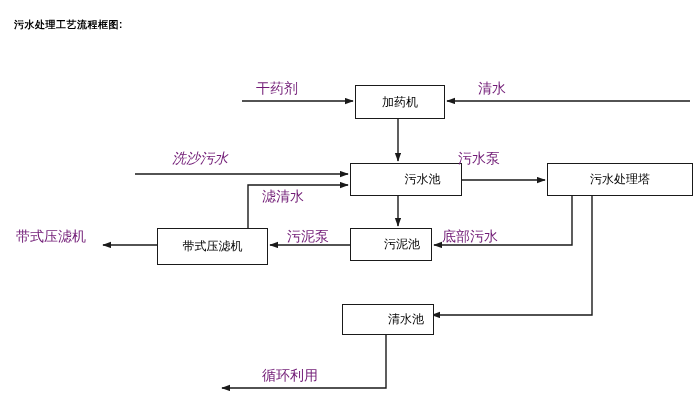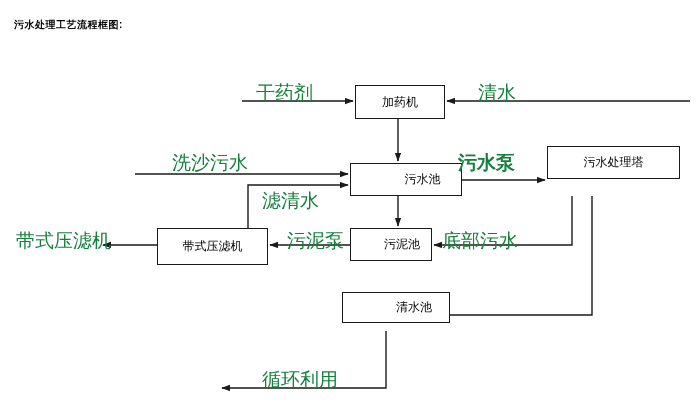--- a/index.html
+++ b/index.html
@@ -33,22 +33,22 @@
     display: flex;
     align-items: center;
     justify-content: center;
     font-size: 12px;
     color: #000000;
     white-space: nowrap;
     z-index: 3;
   }
   .edge-label {
     position: absolute;
-    font-size: 19px;
-    color: #15803d;
+    font-size: 14px;
+    color: #701a75;
     white-space: nowrap;
     z-index: 4;
     background: transparent;
   }
   #wires {
     position: absolute;
     left: 0;
     top: 0;
     width: 700px;
     height: 420px;
@@ -92,30 +92,30 @@
 
       <path d="M592,196 L592,315 L432,315" marker-end="url(#ah)"></path>
 
       <path d="M386,331 L386,388 L222,388" marker-end="url(#ah)"></path>
     </g>
   </svg>
 
   <div id="nodes">
       <div class="node" style="left: 355px; top: 85px; width: 90px; height: 34px;">加药机</div>
       <div class="node" style="left: 350px; top: 163px; width: 112px; height: 33px; padding-left: 33px;">污水池</div>
-      <div class="node" style="left: 547px; top: 146px; width: 133px; height: 33px;">污水处理塔</div>
+      <div class="node" style="left: 547px; top: 163px; width: 146px; height: 33px;">污水处理塔</div>
       <div class="node" style="left: 157px; top: 228px; width: 111px; height: 37px;">带式压滤机</div>
       <div class="node" style="left: 350px; top: 228px; width: 82px; height: 33px; padding-left: 22px;">污泥池</div>
-      <div class="node" style="left: 342px; top: 292px; width: 108px; height: 31px; padding-left: 36px;">清水池</div>
+      <div class="node" style="left: 342px; top: 304px; width: 92px; height: 31px; padding-left: 36px;">清水池</div>
     </div>
   <div id="labels">
       <div class="edge-label" style="left: 256px; top: 80px;">干药剂</div>
       <div class="edge-label" style="left: 478px; top: 80px;">清水</div>
-      <div class="edge-label" style="left: 172px; top: 150px;">洗沙污水</div>
-      <div class="edge-label" style="left: 458px; top: 150px; font-weight: bold;">污水泵</div>
+      <div class="edge-label" style="left: 172px; top: 150px; font-style: italic;">洗沙污水</div>
+      <div class="edge-label" style="left: 458px; top: 150px;">污水泵</div>
       <div class="edge-label" style="left: 262px; top: 188px;">滤清水</div>
       <div class="edge-label" style="left: 287px; top: 228px;">污泥泵</div>
       <div class="edge-label" style="left: 442px; top: 228px;">底部污水</div>
       <div class="edge-label" style="left: 16px; top: 228px;">带式压滤机</div>
       <div class="edge-label" style="left: 262px; top: 367px;">循环利用</div>
     </div>
 
 </div>
 
 </body></html>

